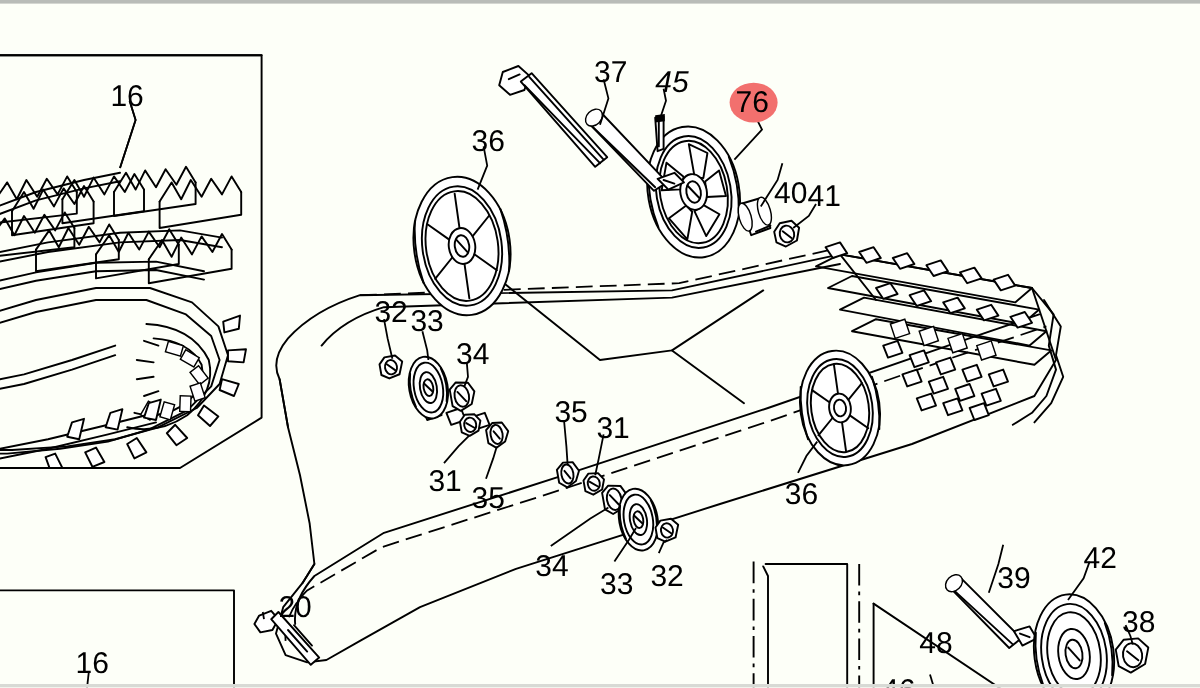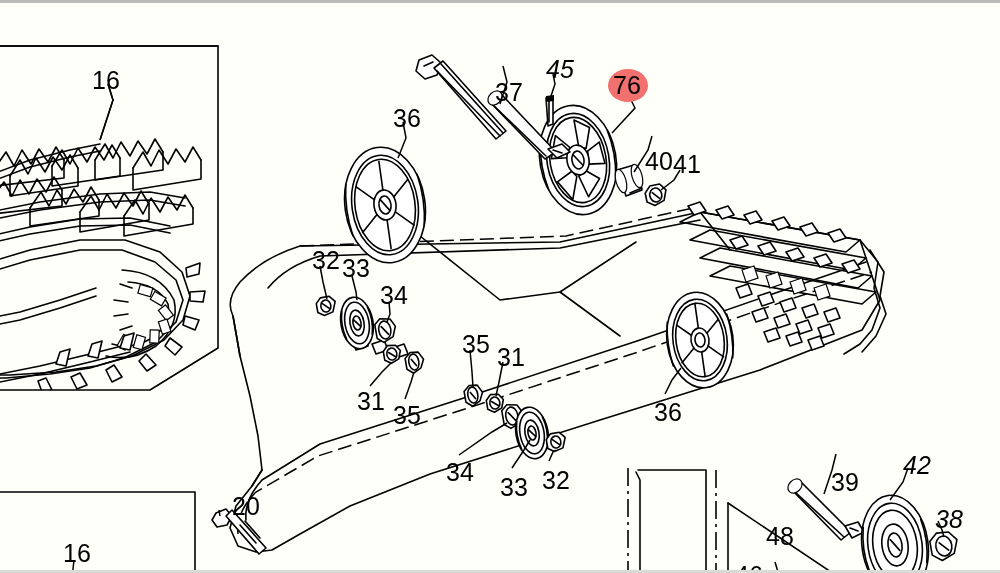--- a/index.html
+++ b/index.html
@@ -484,38 +484,38 @@
     </g>
 
     <path class="s" d="M-5 46 L218 46"></path>
 
   </svg>
 
   <div class="hl-blob" style="left:608px;top:69px;width:40px;height:33px;"></div>
 
   <div class="lbl" style="left:92px;top:68px;">16</div>
   <div class="lbl" style="left:393px;top:106px;">36</div>
-  <div class="lbl" style="left:495px;top:48px;margin-top:32px;">37</div>
+  <div class="lbl" style="left:495px;top:48px;">37</div>
   <div class="lbl" style="left:546px;top:57px;font-style:italic;">45</div>
   <div class="lbl hl" style="left:613px;top:73px;">76</div>
   <div class="lbl" style="left:645px;top:117px;margin-top:32px;">40</div>
   <div class="lbl" style="left:673px;top:152px;">41</div>
   <div class="lbl" style="left:312px;top:248px;">32</div>
   <div class="lbl" style="left:342px;top:256px;">33</div>
   <div class="lbl" style="left:380px;top:283px;">34</div>
   <div class="lbl" style="left:357px;top:389px;">31</div>
   <div class="lbl" style="left:393px;top:403px;">35</div>
   <div class="lbl" style="left:462px;top:332px;">35</div>
   <div class="lbl" style="left:497px;top:345px;">31</div>
   <div class="lbl" style="left:446px;top:460px;">34</div>
   <div class="lbl" style="left:500px;top:475px;">33</div>
   <div class="lbl" style="left:542px;top:468px;">32</div>
   <div class="lbl" style="left:654px;top:400px;">36</div>
   <div class="lbl" style="left:210px;top:494px;margin-left:22px;">20</div>
   <div class="lbl" style="left:63px;top:541px;">16</div>
   <div class="lbl" style="left:831px;top:438px;margin-top:32px;">39</div>
-  <div class="lbl" style="left:903px;top:453px;font-style:italic;">42</div>
-  <div class="lbl" style="left:935px;top:507px;font-style:italic;">38</div>
+  <div class="lbl" style="left:903px;top:453px;">42</div>
+  <div class="lbl" style="left:935px;top:507px;">38</div>
   <div class="lbl" style="left:766px;top:524px;">48</div>
   <div class="lbl" style="left:735px;top:563px;">46</div>
 
   <div class="frame-bottom"></div>
 </div>
 
 </body></html>

